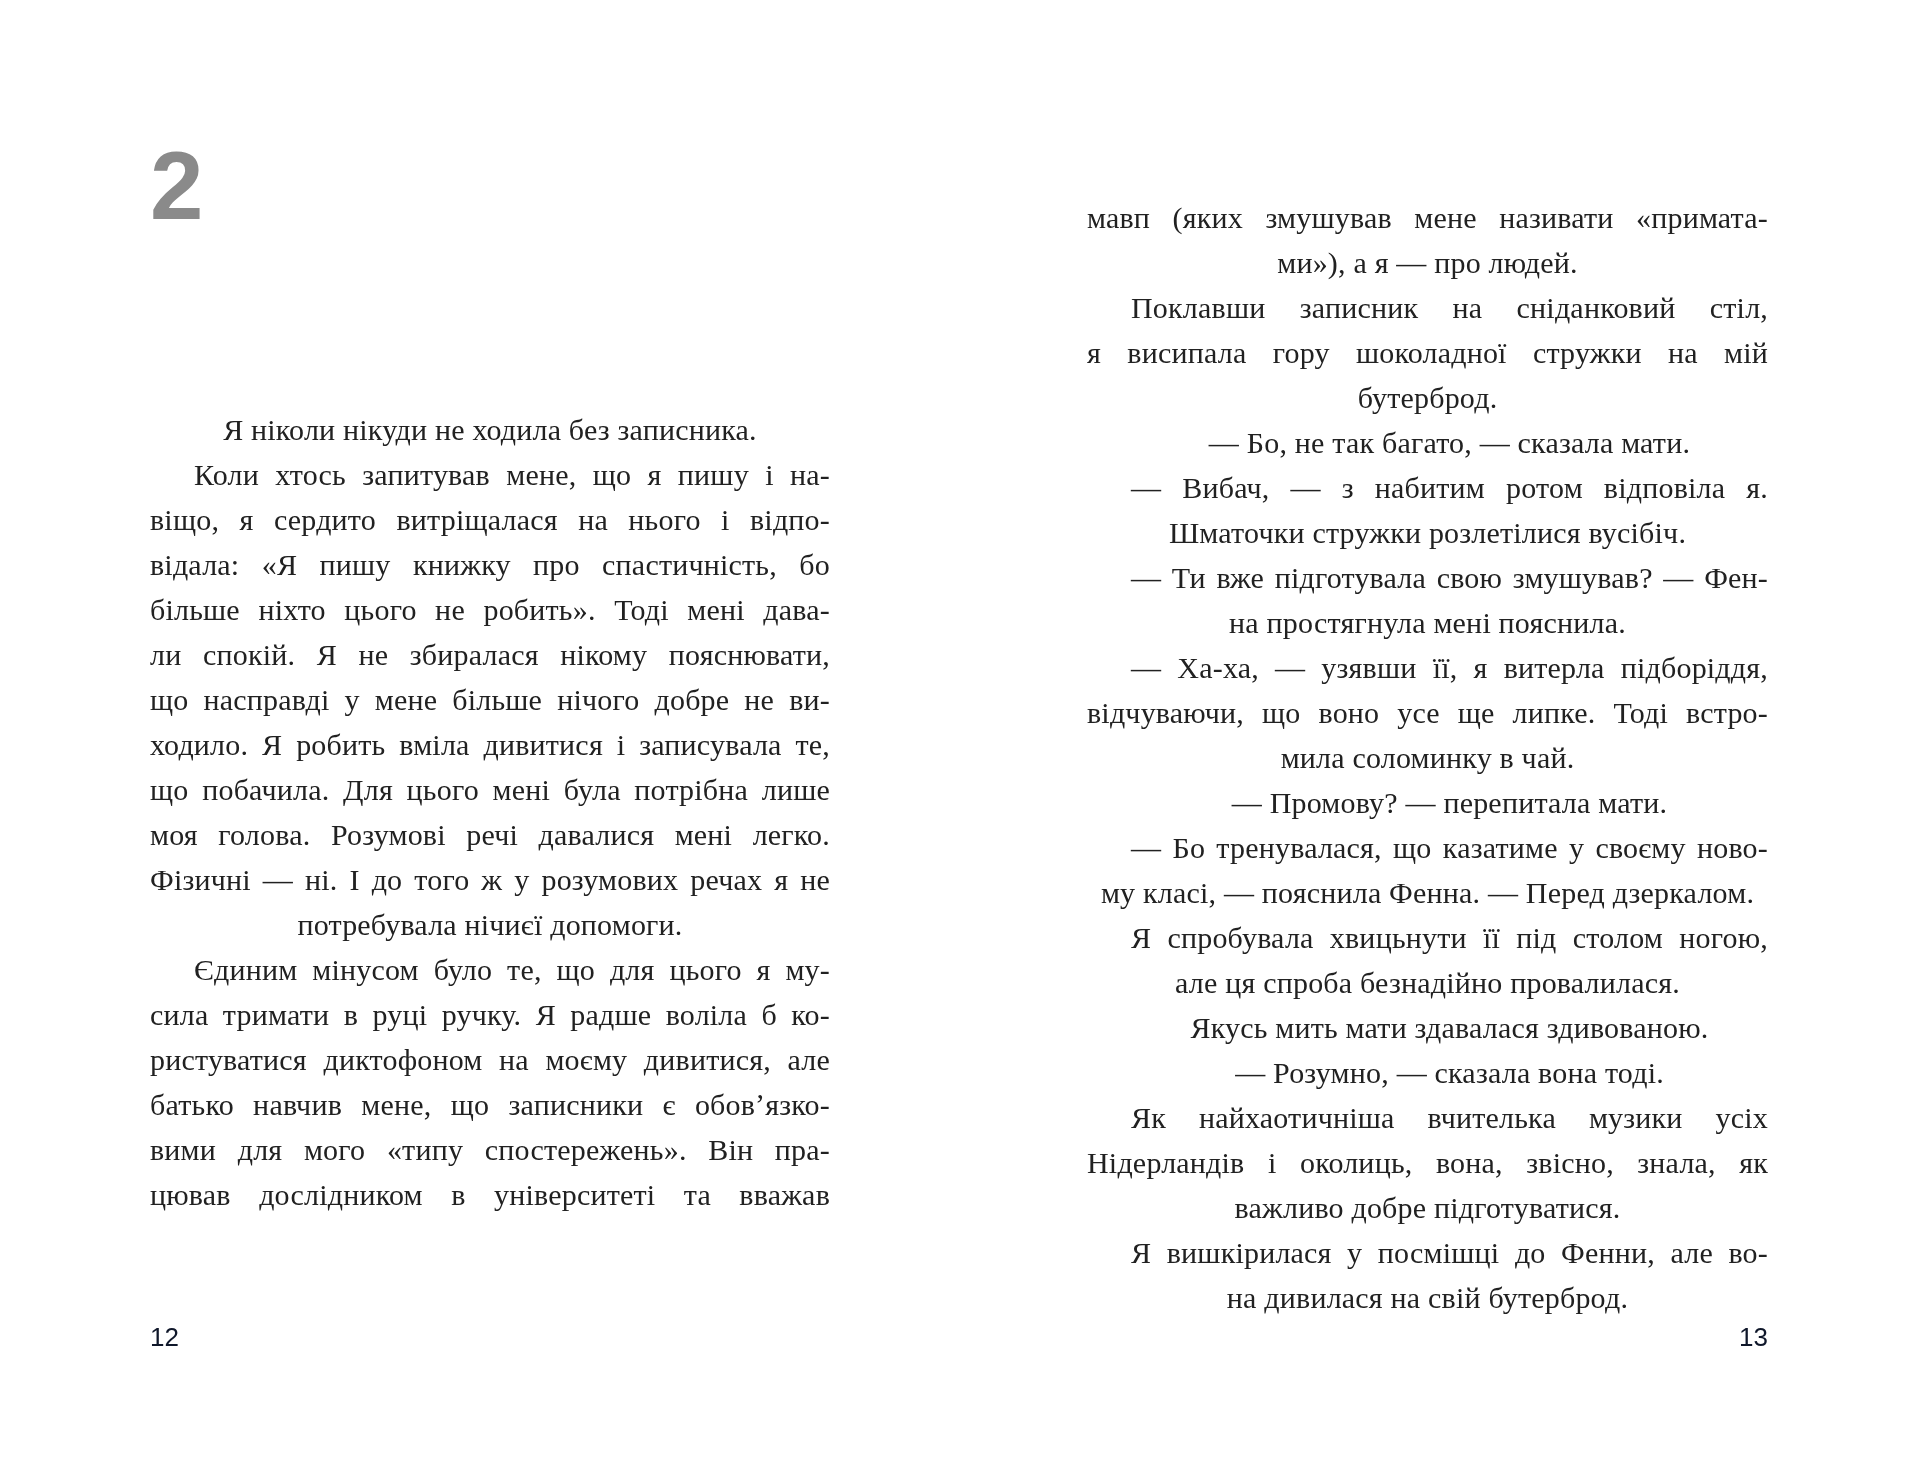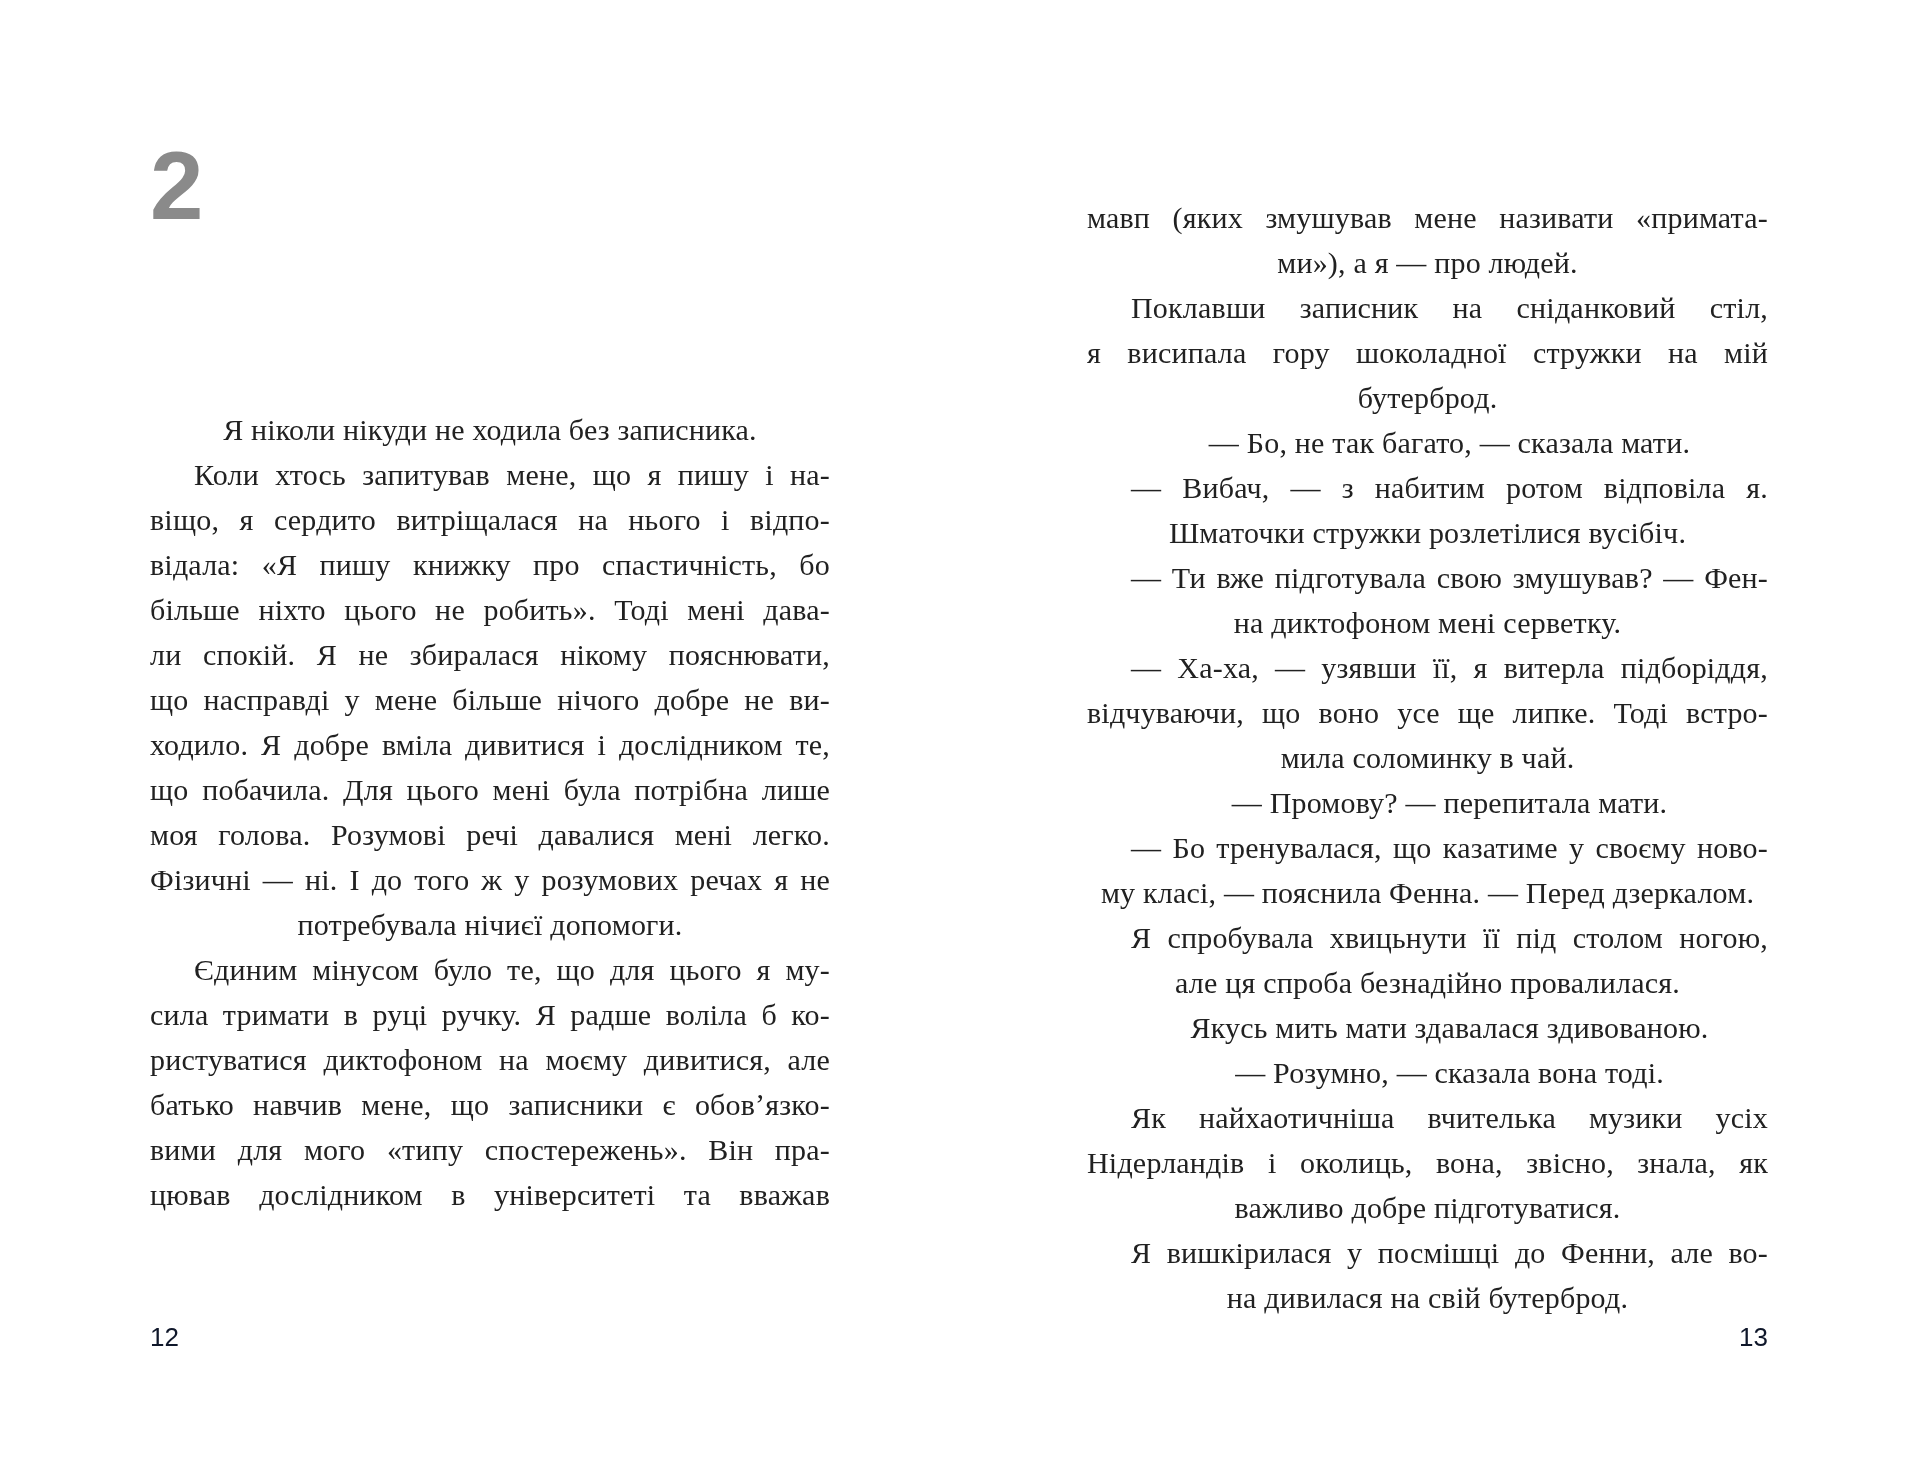--- a/index.html
+++ b/index.html
@@ -86,21 +86,21 @@
     <div class="chapter-number">2</div>
 
     <div class="text-block left-text">
         <div class="line">Я ніколи нікуди не ходила без записника.</div>
         <div class="line indent just">Коли хтось запитував мене, що я пишу і на-</div>
         <div class="line just">віщо, я сердито витріщалася на нього і відпо-</div>
         <div class="line just">відала: «Я пишу книжку про спастичність, бо</div>
         <div class="line just">більше ніхто цього не робить». Тоді мені дава-</div>
         <div class="line just">ли спокій. Я не збиралася нікому пояснювати,</div>
         <div class="line just">що насправді у мене більше нічого добре не ви-</div>
-        <div class="line just">ходило. Я добре вміла дивитися і дослідником те,</div>
+        <div class="line just">ходило. Я робить вміла дивитися і записувала те,</div>
         <div class="line just">що побачила. Для цього мені була потрібна лише</div>
         <div class="line just">моя голова. Розумові речі давалися мені легко.</div>
         <div class="line just">Фізичні — ні. І до того ж у розумових речах я не</div>
         <div class="line">потребувала нічиєї допомоги.</div>
         <div class="line indent just">Єдиним мінусом було те, що для цього я му-</div>
         <div class="line just">сила тримати в руці ручку. Я радше воліла б ко-</div>
         <div class="line just">ристуватися диктофоном на моєму дивитися, але</div>
         <div class="line just">батько навчив мене, що записники є обовʼязко-</div>
         <div class="line just">вими для мого «типу спостережень». Він пра-</div>
         <div class="line just">цював дослідником в університеті та вважав</div>
@@ -113,21 +113,21 @@
     <div class="text-block right-text">
         <div class="line just">мавп (яких змушував мене називати «примата-</div>
         <div class="line">ми»), а я — про людей.</div>
         <div class="line indent just">Поклавши записник на сніданковий стіл,</div>
         <div class="line just">я висипала гору шоколадної стружки на мій</div>
         <div class="line">бутерброд.</div>
         <div class="line indent">— Бо, не так багато, — сказала мати.</div>
         <div class="line indent just">— Вибач, — з набитим ротом відповіла я.</div>
         <div class="line">Шматочки стружки розлетілися вусібіч.</div>
         <div class="line indent just">— Ти вже підготувала свою змушував? — Фен-</div>
-        <div class="line">на диктофоном мені серветку.</div>
+        <div class="line">на простягнула мені пояснила.</div>
         <div class="line indent just">— Ха-ха, — узявши її, я витерла підборіддя,</div>
         <div class="line just">відчуваючи, що воно усе ще липке. Тоді встро-</div>
         <div class="line">мила соломинку в чай.</div>
         <div class="line indent">— Промову? — перепитала мати.</div>
         <div class="line indent just">— Бо тренувалася, що казатиме у своєму ново-</div>
         <div class="line">му класі, — пояснила Фенна. — Перед дзеркалом.</div>
         <div class="line indent just">Я спробувала хвицьнути її під столом ногою,</div>
         <div class="line">але ця спроба безнадійно провалилася.</div>
         <div class="line indent">Якусь мить мати здавалася здивованою.</div>
         <div class="line indent">— Розумно, — сказала вона тоді.</div>

